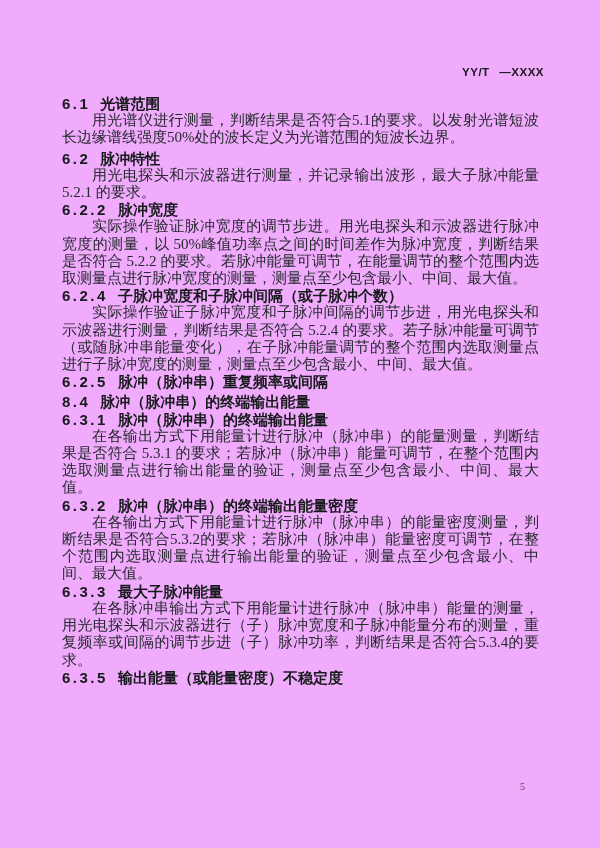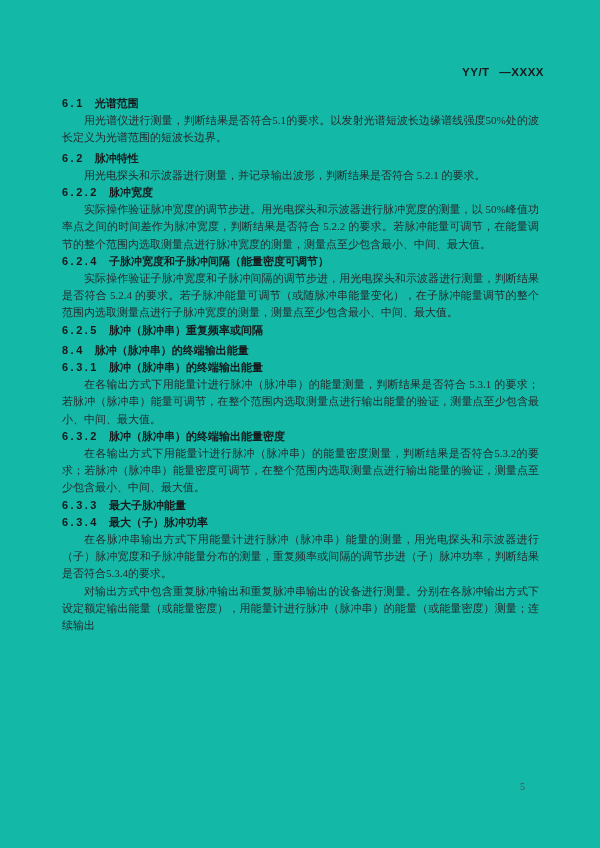--- a/index.html
+++ b/index.html
@@ -6,36 +6,36 @@
   body {
     width: 600px; height: 848px;
     background: #ffffff;
     font-family: "Liberation Serif", "DejaVu Serif", serif;
     color: #2b2e33;
     position: relative;
     overflow: hidden;
   }
   .page {
     position: absolute; inset: 0;
-    background: #14b8a6;
+    background: #f0abfc;
   }
   .header-right {
     position: absolute;
     top: 66px; right: 56px;
     font-family: "Liberation Sans", "DejaVu Sans", sans-serif;
     font-weight: bold;
     font-size: 11.5px;
     letter-spacing: 0.5px;
     word-spacing: 6px;
     color: #17191c;
   }
   .content {
     position: absolute;
     left: 62px; right: 61px; top: 92px;
-    font-size: 11px;
+    font-size: 15px;
     line-height: 17.2px;
     text-align: justify;
   }
   .heading {
     font-family: "Liberation Sans", "DejaVu Sans", sans-serif;
     font-weight: bold;
     color: #17191c;
     text-align: left;
   }
   .heading.lv2 { margin-top: 3px; }
@@ -59,31 +59,30 @@
 </head>
 <body>
 
 <div class="page">
   <div class="header-right">YY/T —XXXX</div>
 
   <div class="content" id="sections">
       <div class="heading lv2"><span class="num">6.1</span><span class="ttl">光谱范围</span></div>
       <p>用光谱仪进行测量，判断结果是否符合5.1的要求。以发射光谱短波长边缘谱线强度50%处的波长定义为光谱范围的短波长边界。</p>
       <div class="heading lv2"><span class="num">6.2</span><span class="ttl">脉冲特性</span></div>
-      <p>用光电探头和示波器进行测量，并记录输出波形，判断结果是否符合 5.2.1 的要求。</p>
+      <p>用光电探头和示波器进行测量，并记录输出波形，最大子脉冲能量 5.2.1 的要求。</p>
       <div class="heading lv3"><span class="num">6.2.2</span><span class="ttl">脉冲宽度</span></div>
       <p>实际操作验证脉冲宽度的调节步进。用光电探头和示波器进行脉冲宽度的测量，以 50%峰值功率点之间的时间差作为脉冲宽度，判断结果是否符合 5.2.2 的要求。若脉冲能量可调节，在能量调节的整个范围内选取测量点进行脉冲宽度的测量，测量点至少包含最小、中间、最大值。</p>
-      <div class="heading lv3"><span class="num">6.2.4</span><span class="ttl">子脉冲宽度和子脉冲间隔（能量密度可调节）</span></div>
+      <div class="heading lv3"><span class="num">6.2.4</span><span class="ttl">子脉冲宽度和子脉冲间隔（或子脉冲个数）</span></div>
       <p>实际操作验证子脉冲宽度和子脉冲间隔的调节步进，用光电探头和示波器进行测量，判断结果是否符合 5.2.4 的要求。若子脉冲能量可调节（或随脉冲串能量变化），在子脉冲能量调节的整个范围内选取测量点进行子脉冲宽度的测量，测量点至少包含最小、中间、最大值。</p>
       <div class="heading lv3"><span class="num">6.2.5</span><span class="ttl">脉冲（脉冲串）重复频率或间隔</span></div>
       <div class="heading lv2"><span class="num">8.4</span><span class="ttl">脉冲（脉冲串）的终端输出能量</span></div>
       <div class="heading lv3"><span class="num">6.3.1</span><span class="ttl">脉冲（脉冲串）的终端输出能量</span></div>
       <p>在各输出方式下用能量计进行脉冲（脉冲串）的能量测量，判断结果是否符合 5.3.1 的要求；若脉冲（脉冲串）能量可调节，在整个范围内选取测量点进行输出能量的验证，测量点至少包含最小、中间、最大值。</p>
       <div class="heading lv3"><span class="num">6.3.2</span><span class="ttl">脉冲（脉冲串）的终端输出能量密度</span></div>
       <p>在各输出方式下用能量计进行脉冲（脉冲串）的能量密度测量，判断结果是否符合5.3.2的要求；若脉冲（脉冲串）能量密度可调节，在整个范围内选取测量点进行输出能量的验证，测量点至少包含最小、中间、最大值。</p>
       <div class="heading lv3"><span class="num">6.3.3</span><span class="ttl">最大子脉冲能量</span></div>
-      <div class="heading lv3"><span class="num">6.3.4</span><span class="ttl">最大（子）脉冲功率</span></div>
       <p>在各脉冲串输出方式下用能量计进行脉冲（脉冲串）能量的测量，用光电探头和示波器进行（子）脉冲宽度和子脉冲能量分布的测量，重复频率或间隔的调节步进（子）脉冲功率，判断结果是否符合5.3.4的要求。</p>
-      <p>对输出方式中包含重复脉冲输出和重复脉冲串输出的设备进行测量。分别在各脉冲输出方式下设定额定输出能量（或能量密度），用能量计进行脉冲（脉冲串）的能量（或能量密度）测量；连续输出</p>
+      <div class="heading lv3"><span class="num">6.3.5</span><span class="ttl">输出能量（或能量密度）不稳定度</span></div>
     </div>
 
   <div class="page-num">5</div>
 </div>
 
 </body></html>

